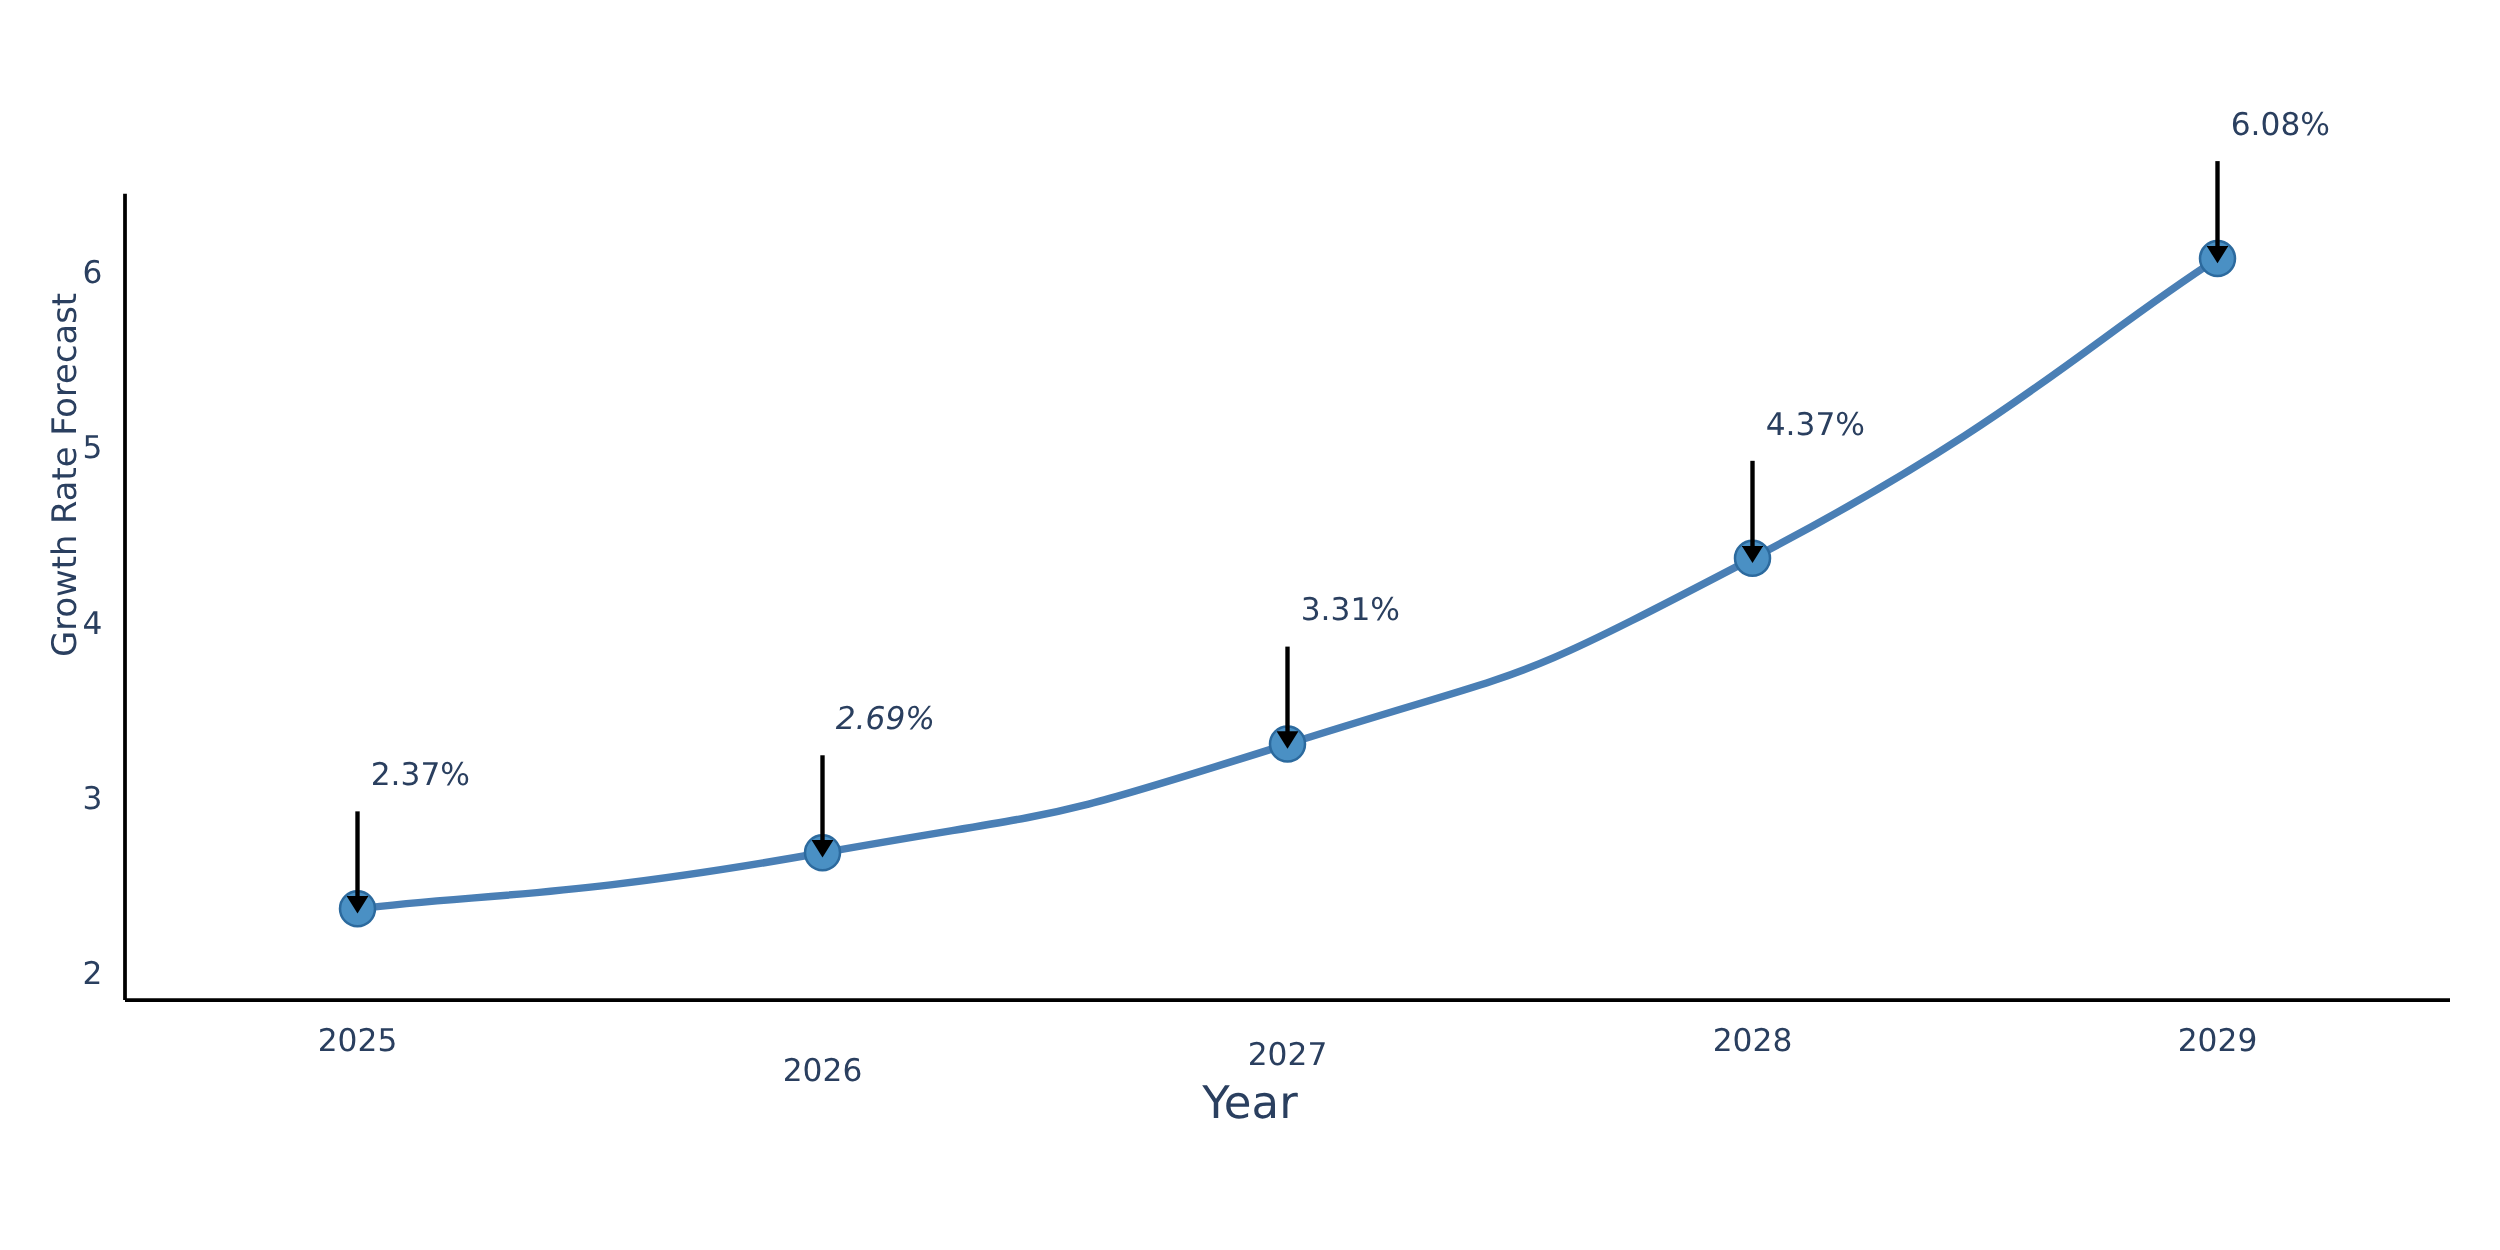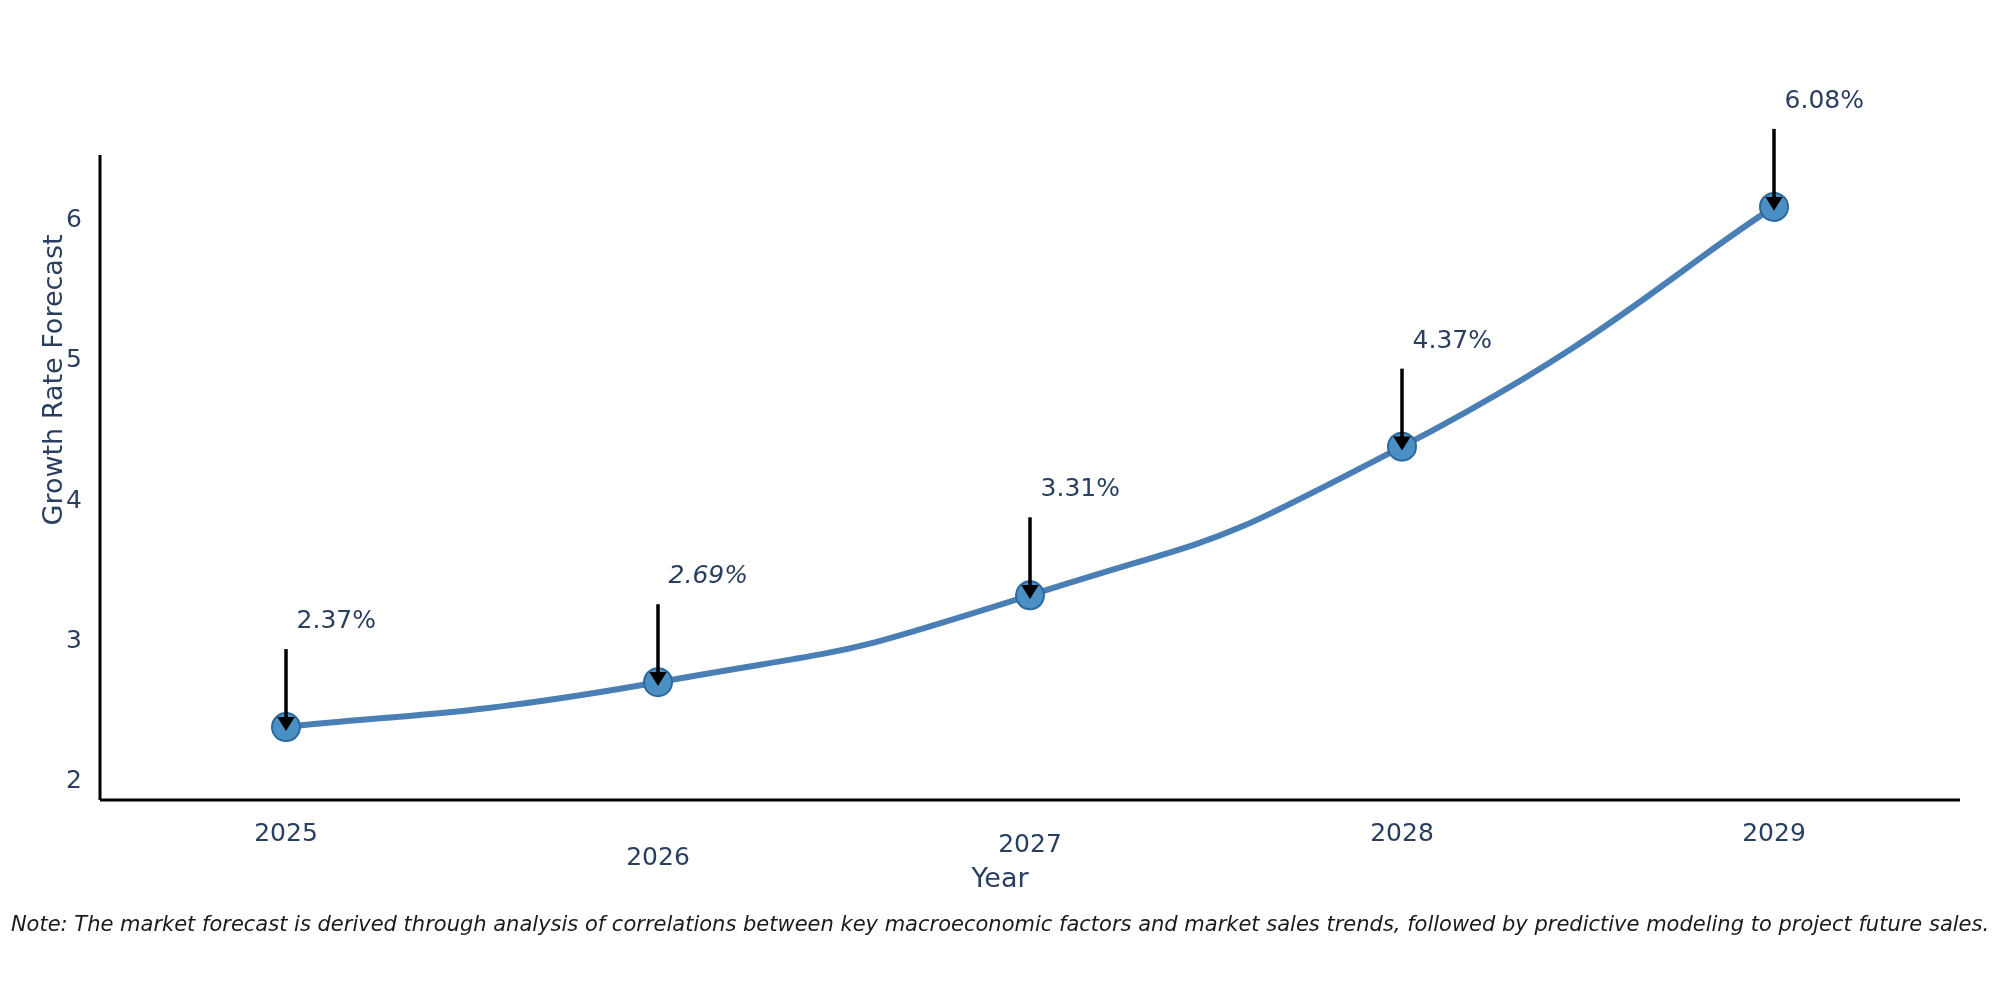--- a/index.html
+++ b/index.html
@@ -45,21 +45,21 @@
     transform: rotate(-90deg);
     transform-origin: center center;
     white-space: nowrap;
   }
   .axis-title-x {
     position: absolute;
     left: 0px;
     top: 862px;
     width: 2000px;
     text-align: center;
-    font-size: 27px;
+    font-size: 36px;
     color: #2a3f5f;
   }
   .tick-label-y {
     position: absolute;
     font-size: 25px;
     color: #2a3f5f;
     text-align: right;
     width: 60px;
     transform: translateY(-50%);
   }
@@ -145,14 +145,13 @@
       <div class="tick-label-x" style="left: 1774px; top: 818px;">2029</div>
     </div>
   <div id="point-labels">
       <div class="point-label" style="left: 286px; top: 605.087px;">2.37%</div>
       <div class="point-label" style="left: 658px; top: 560.217px; font-style: italic;">2.69%</div>
       <div class="point-label" style="left: 1030px; top: 473.283px;">3.31%</div>
       <div class="point-label" style="left: 1402px; top: 324.652px;">4.37%</div>
       <div class="point-label" style="left: 1774px; top: 84.8804px;">6.08%</div>
     </div>
 
-  <div class="footnote">Note: The market forecast is derived through analysis of correlations between key macroeconomic factors and market sales trends, followed by predictive modeling to project future sales.</div>
 </div>
 
 </body></html>

